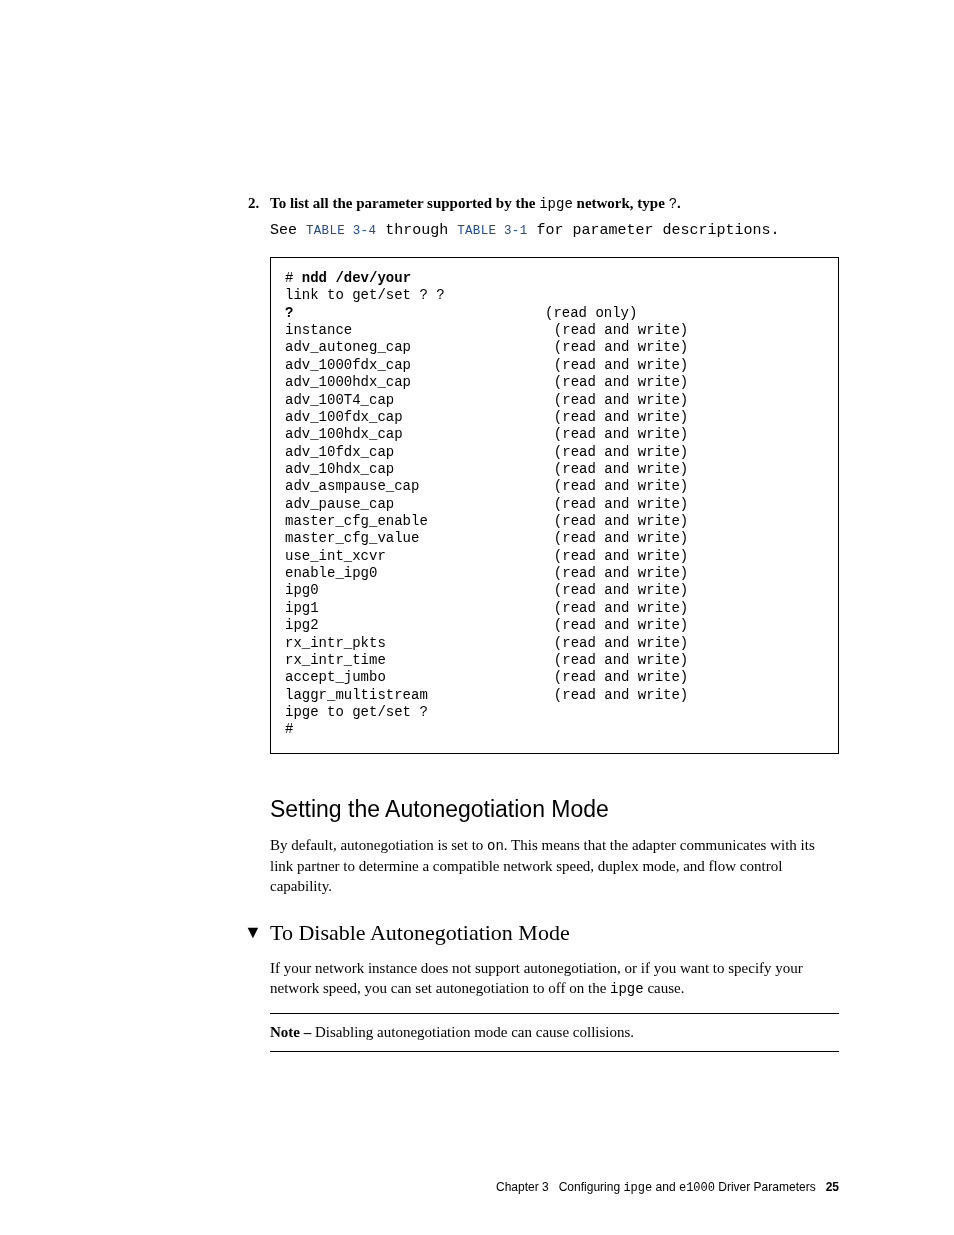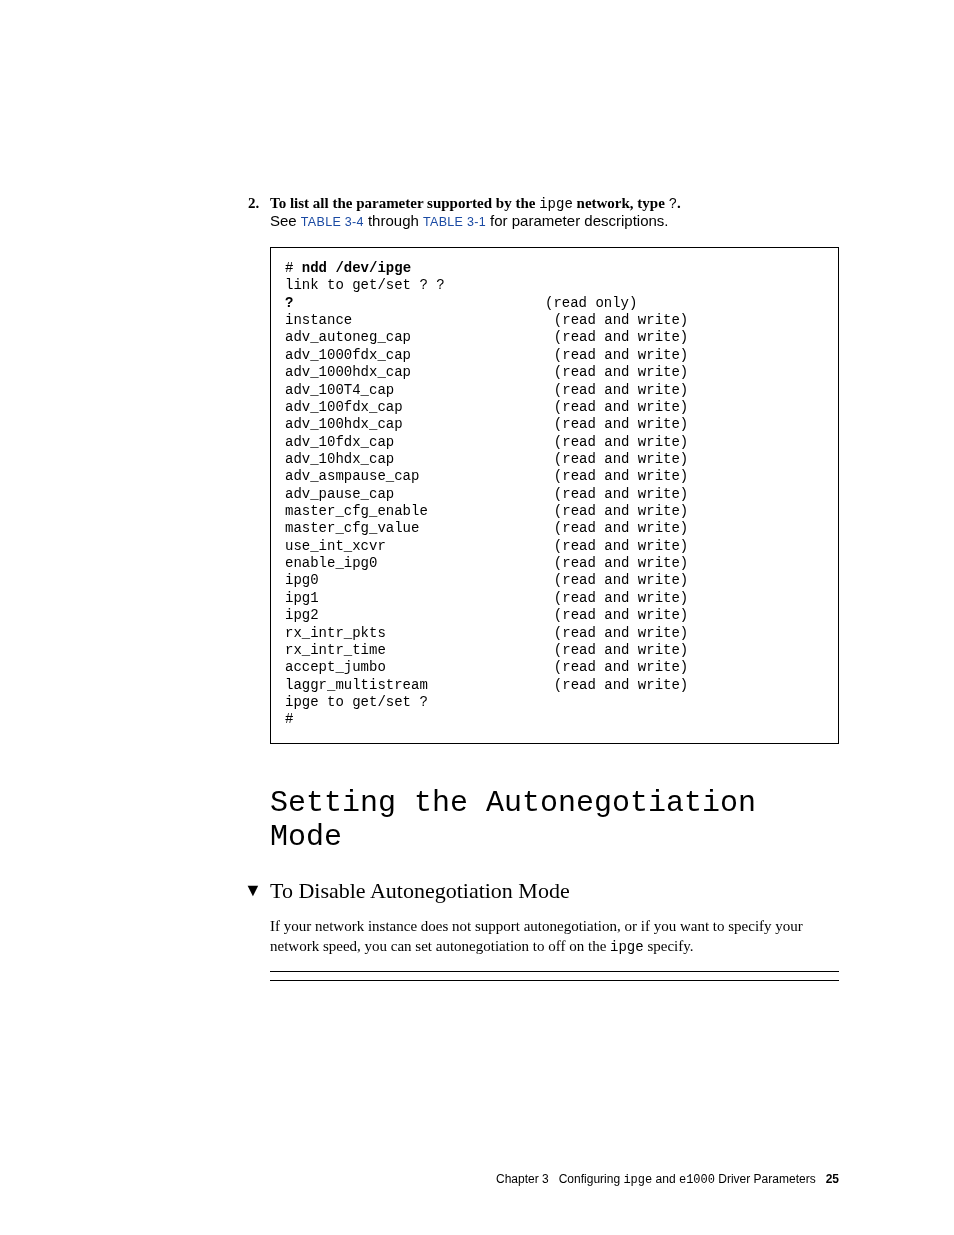--- a/index.html
+++ b/index.html
@@ -37,23 +37,23 @@
     font-size: 15px;
   }
 
   .mono-inline {
     font-family: "Courier New", Courier, monospace;
     font-weight: normal;
     font-size: 14px;
   }
 
   .refline {
-    font-family: Liberation Sans, sans-serif;
-    font-size: 15px;
-    margin-top: 0;
+    font-family: Liberation Mono, monospace;
+    font-size: 15px;
+    margin-top: 10px;
   }
 
   .table-link {
     color: #1a4aa3;
     font-size: 12.5px;
     letter-spacing: 0.3px;
   }
 
   .codebox {
     border: 1.3px solid #000;
@@ -61,22 +61,22 @@
     padding: 12px 14px 14px 14px;
     font-family: "Courier New", Courier, monospace;
     font-size: 14px;
     line-height: 1.24;
     white-space: pre;
   }
 
   .codebox .b { font-weight: bold; }
 
   .h2 {
-    font-family: Liberation Mono, monospace;
-    font-size: 30px;
+    font-family: Liberation Sans, sans-serif;
+    font-size: 23px;
     font-weight: 400;
     margin-top: 42px;
   }
 
   .para {
     font-family: "Palatino Linotype", Palatino, Georgia, serif;
     font-size: 15px;
     line-height: 1.35;
     margin-top: 12px;
   }
@@ -111,21 +111,21 @@
   .note {
     font-family: "Palatino Linotype", Palatino, Georgia, serif;
     font-size: 15px;
     margin: 10px 0;
   }
 
   .note .nb { font-weight: bold; }
 
   .footer {
     position: absolute;
-    bottom: 48px;
+    bottom: 40px;
     right: 115px;
     font-family: Helvetica, Arial, sans-serif;
     font-size: 12px;
     color: #000;
   }
 
   .footer .monof {
     font-family: "Courier New", Courier, monospace;
     font-size: 12px;
   }
@@ -147,21 +147,21 @@
     <span class="step-num">2.</span>
     <span class="step-text">
       <span>To list all the parameter supported by the </span><span class="mono-inline">ipge</span><span> network, type </span><span class="mono-inline">?</span><span>.</span>
     </span>
   </div>
 
   <div class="refline">
     <span>See </span><span class="table-link">TABLE 3-4</span><span> through </span><span class="table-link">TABLE 3-1</span><span> for parameter descriptions.</span>
   </div>
 
-  <div class="codebox"><span># </span><span class="b">ndd /dev/ipge</span>
+  <div class="codebox"><span># </span><span class="b">ndd /dev/your</span>
 <span>link to get/set ? ?</span>
 <span class="col c1"><span class="b">?</span></span><span>(read only)</span>
 <span id="params-block">instance                        (read and write)
 adv_autoneg_cap                 (read and write)
 adv_1000fdx_cap                 (read and write)
 adv_1000hdx_cap                 (read and write)
 adv_100T4_cap                   (read and write)
 adv_100fdx_cap                  (read and write)
 adv_100hdx_cap                  (read and write)
 adv_10fdx_cap                   (read and write)
@@ -177,30 +177,36 @@
 ipg2                            (read and write)
 rx_intr_pkts                    (read and write)
 rx_intr_time                    (read and write)
 accept_jumbo                    (read and write)
 laggr_multistream               (read and write)
 </span><span>ipge to get/set ?</span>
 <span>#</span></div>
 
   <div class="h2">Setting the Autonegotiation Mode</div>
 
+  <div class="para">
+    <span>By default, autonegotiation is set to </span><span class="mono-inline">on</span><span>. This means that the adapter communicates with its link partner to determine a compatible network speed, duplex mode, and flow control capability.</span>
+  </div>
 
   <div class="procwrap">
     <span class="triangle">▼</span>
     <span class="h2b">To Disable Autonegotiation Mode</span>
   </div>
 
   <div class="para">
-    <span>If your network instance does not support autonegotiation, or if you want to specify your network speed, you can set autonegotiation to off on the </span><span class="mono-inline">ipge</span><span> specify.</span>
+    <span>If your network instance does not support autonegotiation, or if you want to specify your network speed, you can set autonegotiation to off on the </span><span class="mono-inline">ipge</span><span> cause.</span>
   </div>
 
   <hr class="rule">
+  <div class="note">
+    <span class="nb">Note – </span><span>Disabling autonegotiation mode can cause collisions.</span>
+  </div>
   <hr class="rule" style="margin-top:8px">
 
 </div>
 
 <div class="footer">
   <span>Chapter 3</span>&nbsp;&nbsp;&nbsp;<span>Configuring </span><span class="monof">ipge</span><span> and </span><span class="monof">e1000</span><span> Driver Parameters</span><span class="pnum">25</span>
 </div>
 
 </body></html>

